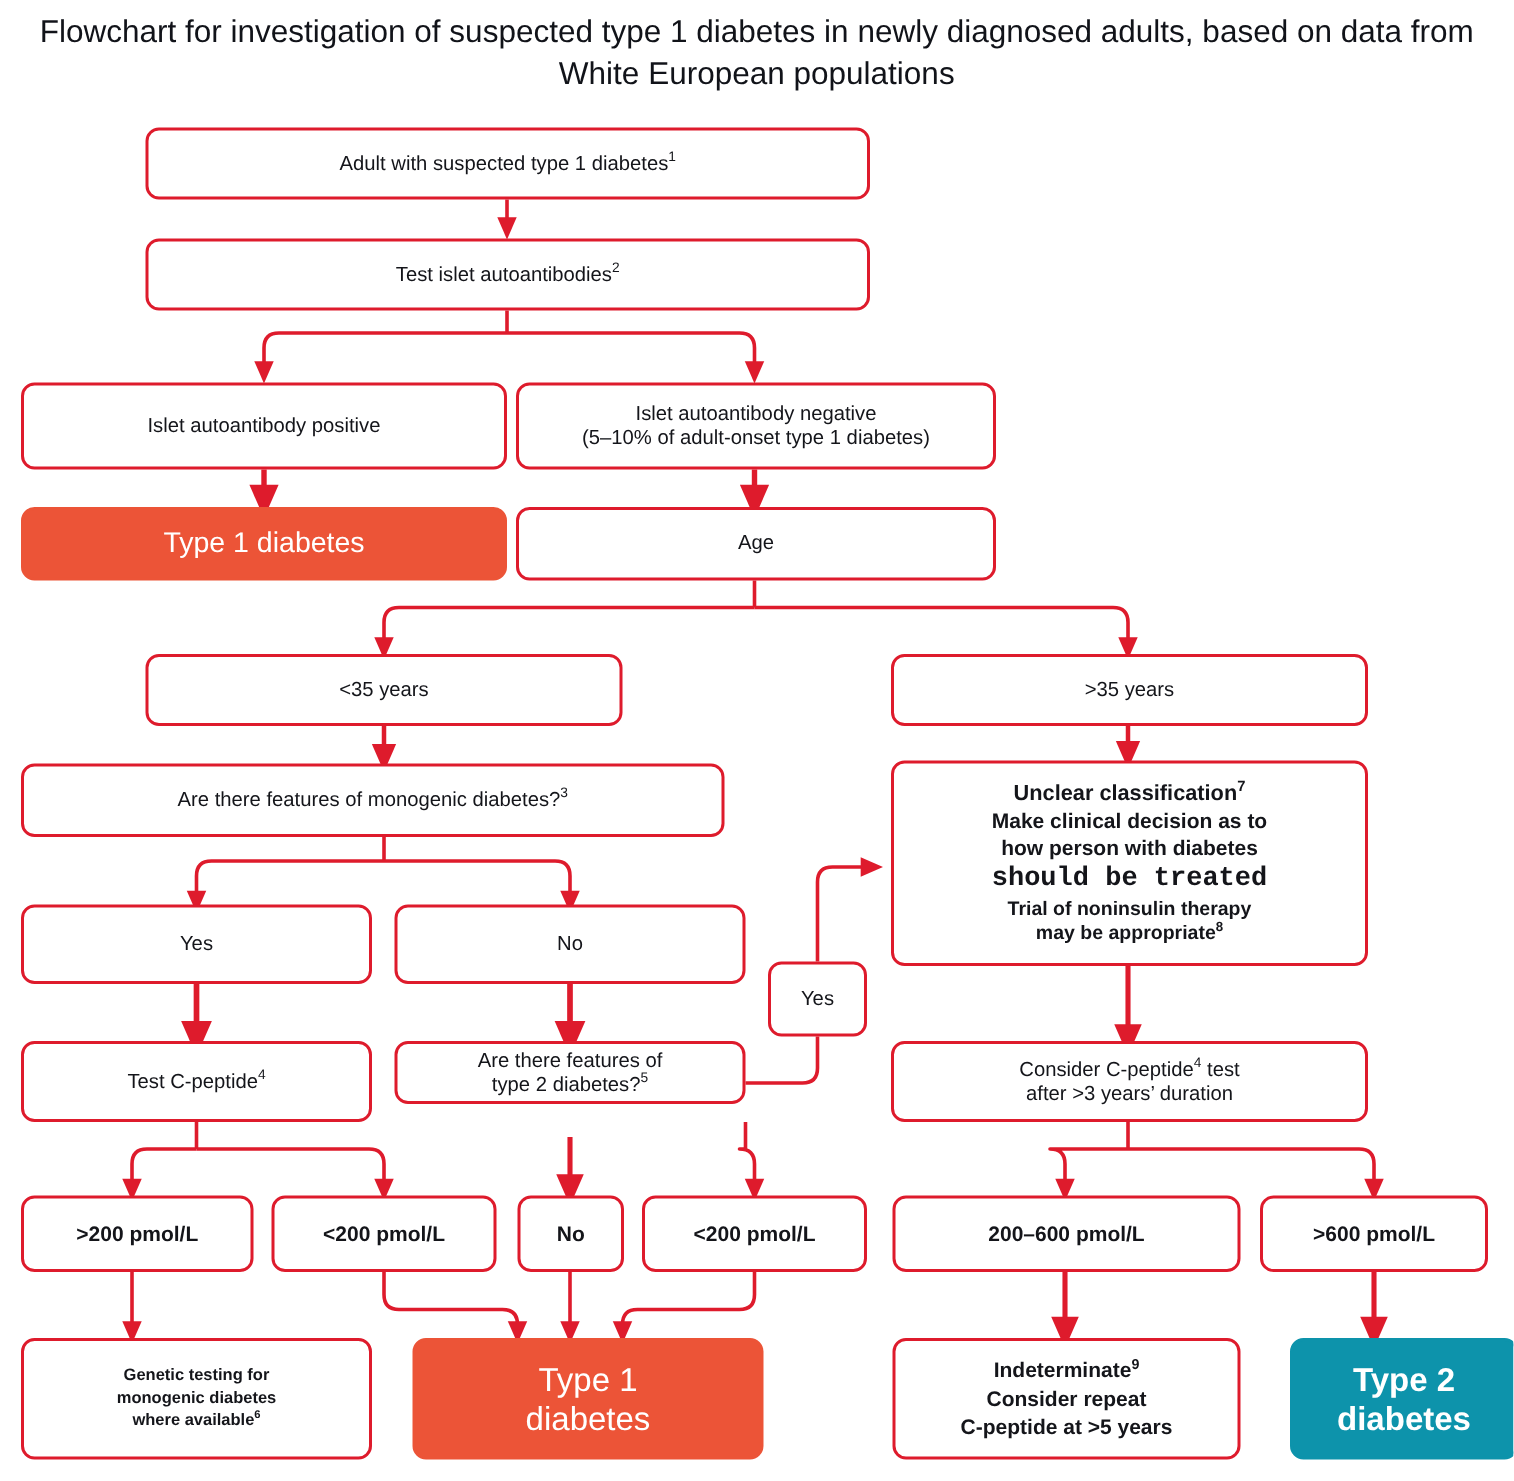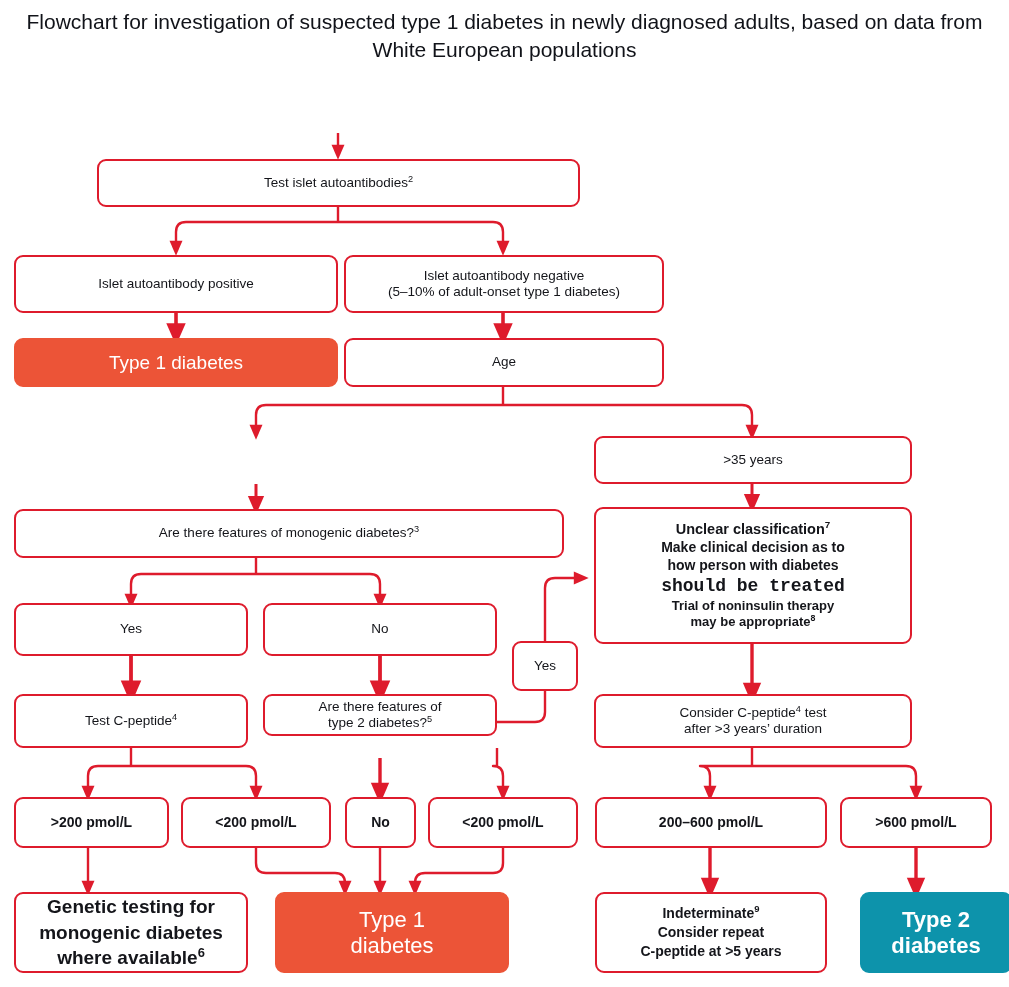--- a/index.html
+++ b/index.html
@@ -86,20 +86,23 @@
       <path d="M380,848 L380,888" marker-end="url(#ah)"></path>
 
       <path d="M503,848 L503,863 Q503,873 493,873 L425,873 Q415,873 415,883 L415,888" marker-end="url(#ah)"></path>
 
       <path d="M710,848 L710,888" marker-end="url(#ah)" stroke-width="3.4"></path>
 
       <path d="M916,848 L916,888" marker-end="url(#ah)" stroke-width="3.4"></path>
     </g>
   </svg>
 
+  <div class="node plain" style="left:97px;top:85px;width:483px;height:48px;">
+    <span><span>Adult with suspected type 1 diabetes</span><sup>1</sup></span>
+  </div>
 
   <div class="node plain" style="left:97px;top:159px;width:483px;height:48px;">
     <span><span>Test islet autoantibodies</span><sup>2</sup></span>
   </div>
 
   <div class="node plain" style="left:14px;top:255px;width:324px;height:58px;">
     <span>Islet autoantibody positive</span>
   </div>
 
   <div class="node plain" style="left:344px;top:255px;width:320px;height:58px;">
@@ -109,26 +112,29 @@
   </div>
 
   <div class="node t1" style="left:14px;top:338px;width:324px;height:49px;font-size:19px;">
     <span>Type 1 diabetes</span>
   </div>
 
   <div class="node plain" style="left:344px;top:338px;width:320px;height:49px;">
     <span>Age</span>
   </div>
 
+  <div class="node plain" style="left:97px;top:436px;width:318px;height:48px;">
+    <span>&lt;35 years</span>
+  </div>
 
   <div class="node plain" style="left:594px;top:436px;width:318px;height:48px;">
     <span>&gt;35 years</span>
   </div>
 
-  <div class="node plain" style="left:14px;top:509px;width:550px;height:49px;">
+  <div class="node plain" style="left:14px;top:509px;width:469px;height:49px;">
     <span><span>Are there features of monogenic diabetes?</span><sup>3</sup></span>
   </div>
 
   <div class="node bold" style="left:594px;top:507px;width:318px;height:137px;font-size:13px;line-height:1.28;">
     <span>
       <span style="font-size:14.5px;"><span>Unclear classification</span><sup>7</sup></span><br>
       <span style="font-size:14px;">Make clinical decision as to</span><br>
       <span style="font-size:14px;">how person with diabetes</span><br>
       <span style="font-size:18px;font-family:Liberation Mono, monospace;">should be treated</span><br>
       <span>Trial of noninsulin therapy</span><br>
@@ -181,21 +187,21 @@
   </div>
 
   <div class="node bold" style="left:595px;top:797px;width:232px;height:51px;font-size:14px;">
     <span>200–600 pmol/L</span>
   </div>
 
   <div class="node bold" style="left:840px;top:797px;width:152px;height:51px;font-size:14px;">
     <span>&gt;600 pmol/L</span>
   </div>
 
-  <div class="node bold" style="left:14px;top:892px;width:234px;height:81px;font-size:19px;line-height:1.35;">
+  <div class="node bold" style="left:14px;top:892px;width:234px;height:81px;font-size:11px;line-height:1.35;">
     <span>
       <span>Genetic testing for</span><br><span>monogenic diabetes</span><br><span>where available</span><sup>6</sup>
     </span>
   </div>
 
   <div class="node t1" style="left:263px;top:892px;width:234px;height:81px;font-size:22px;line-height:1.18;margin-left:12px;">
     <span>
       <span>Type 1</span><br><span>diabetes</span>
     </span>
   </div>

